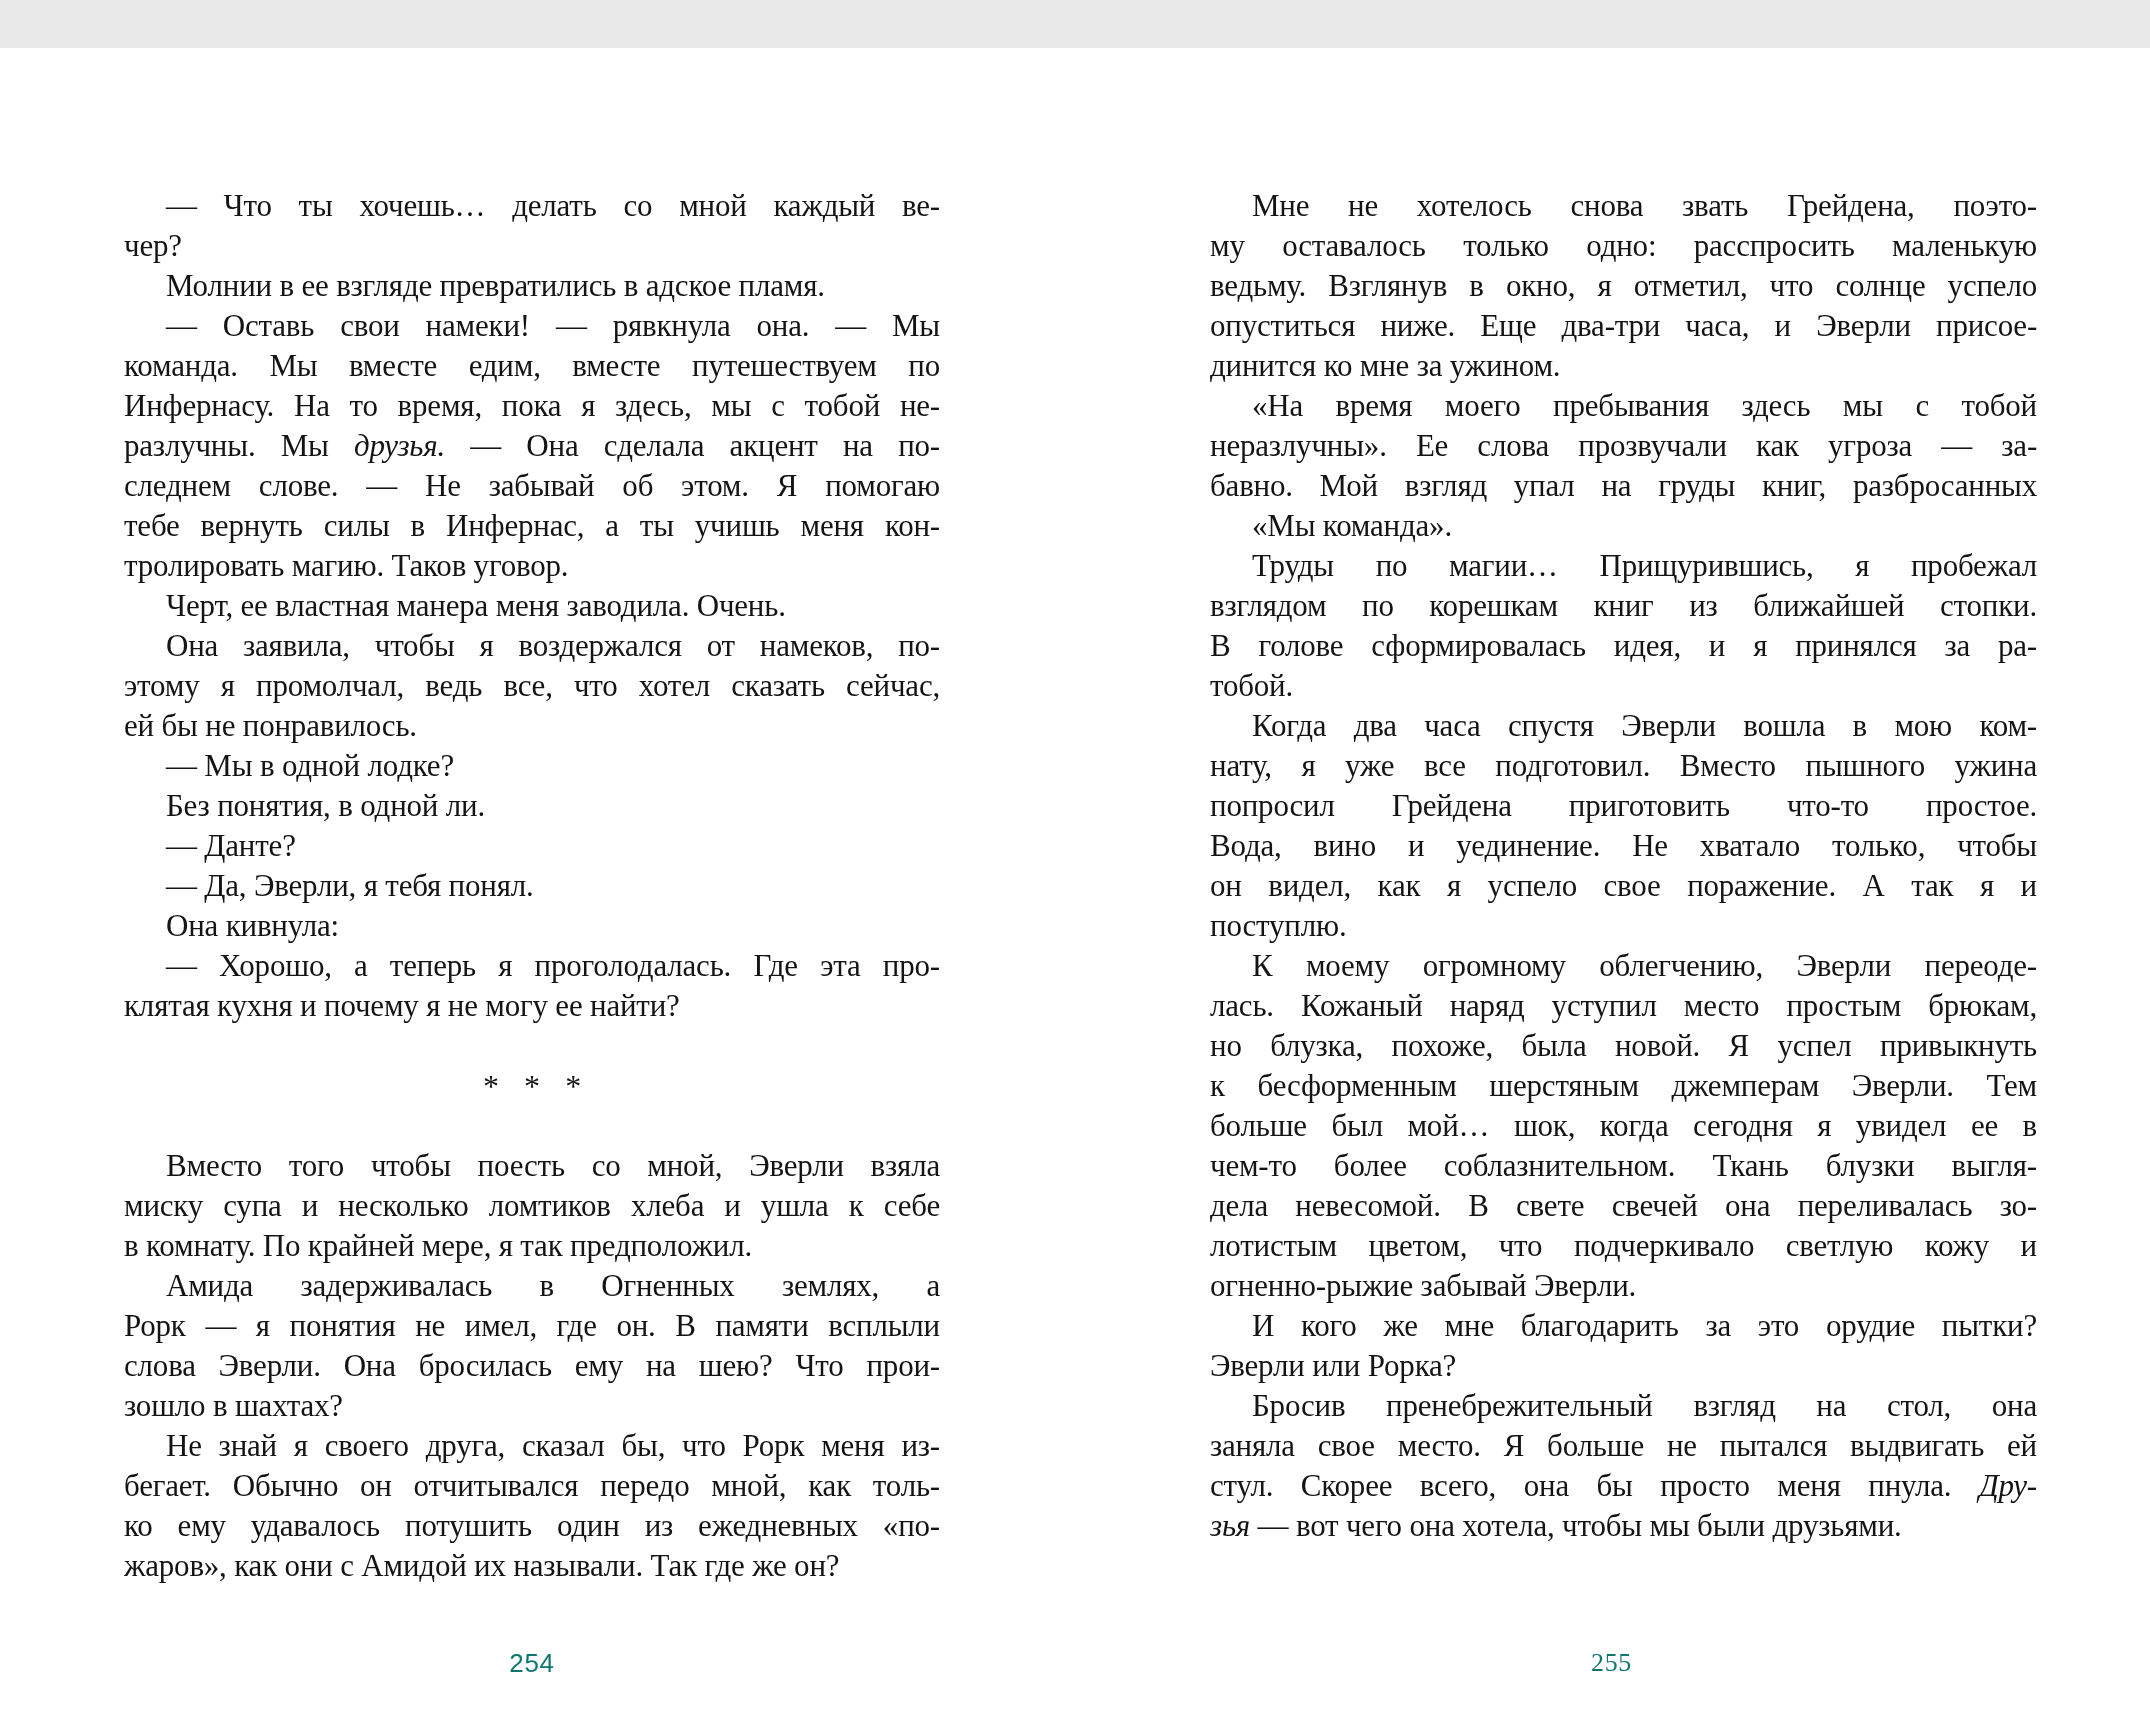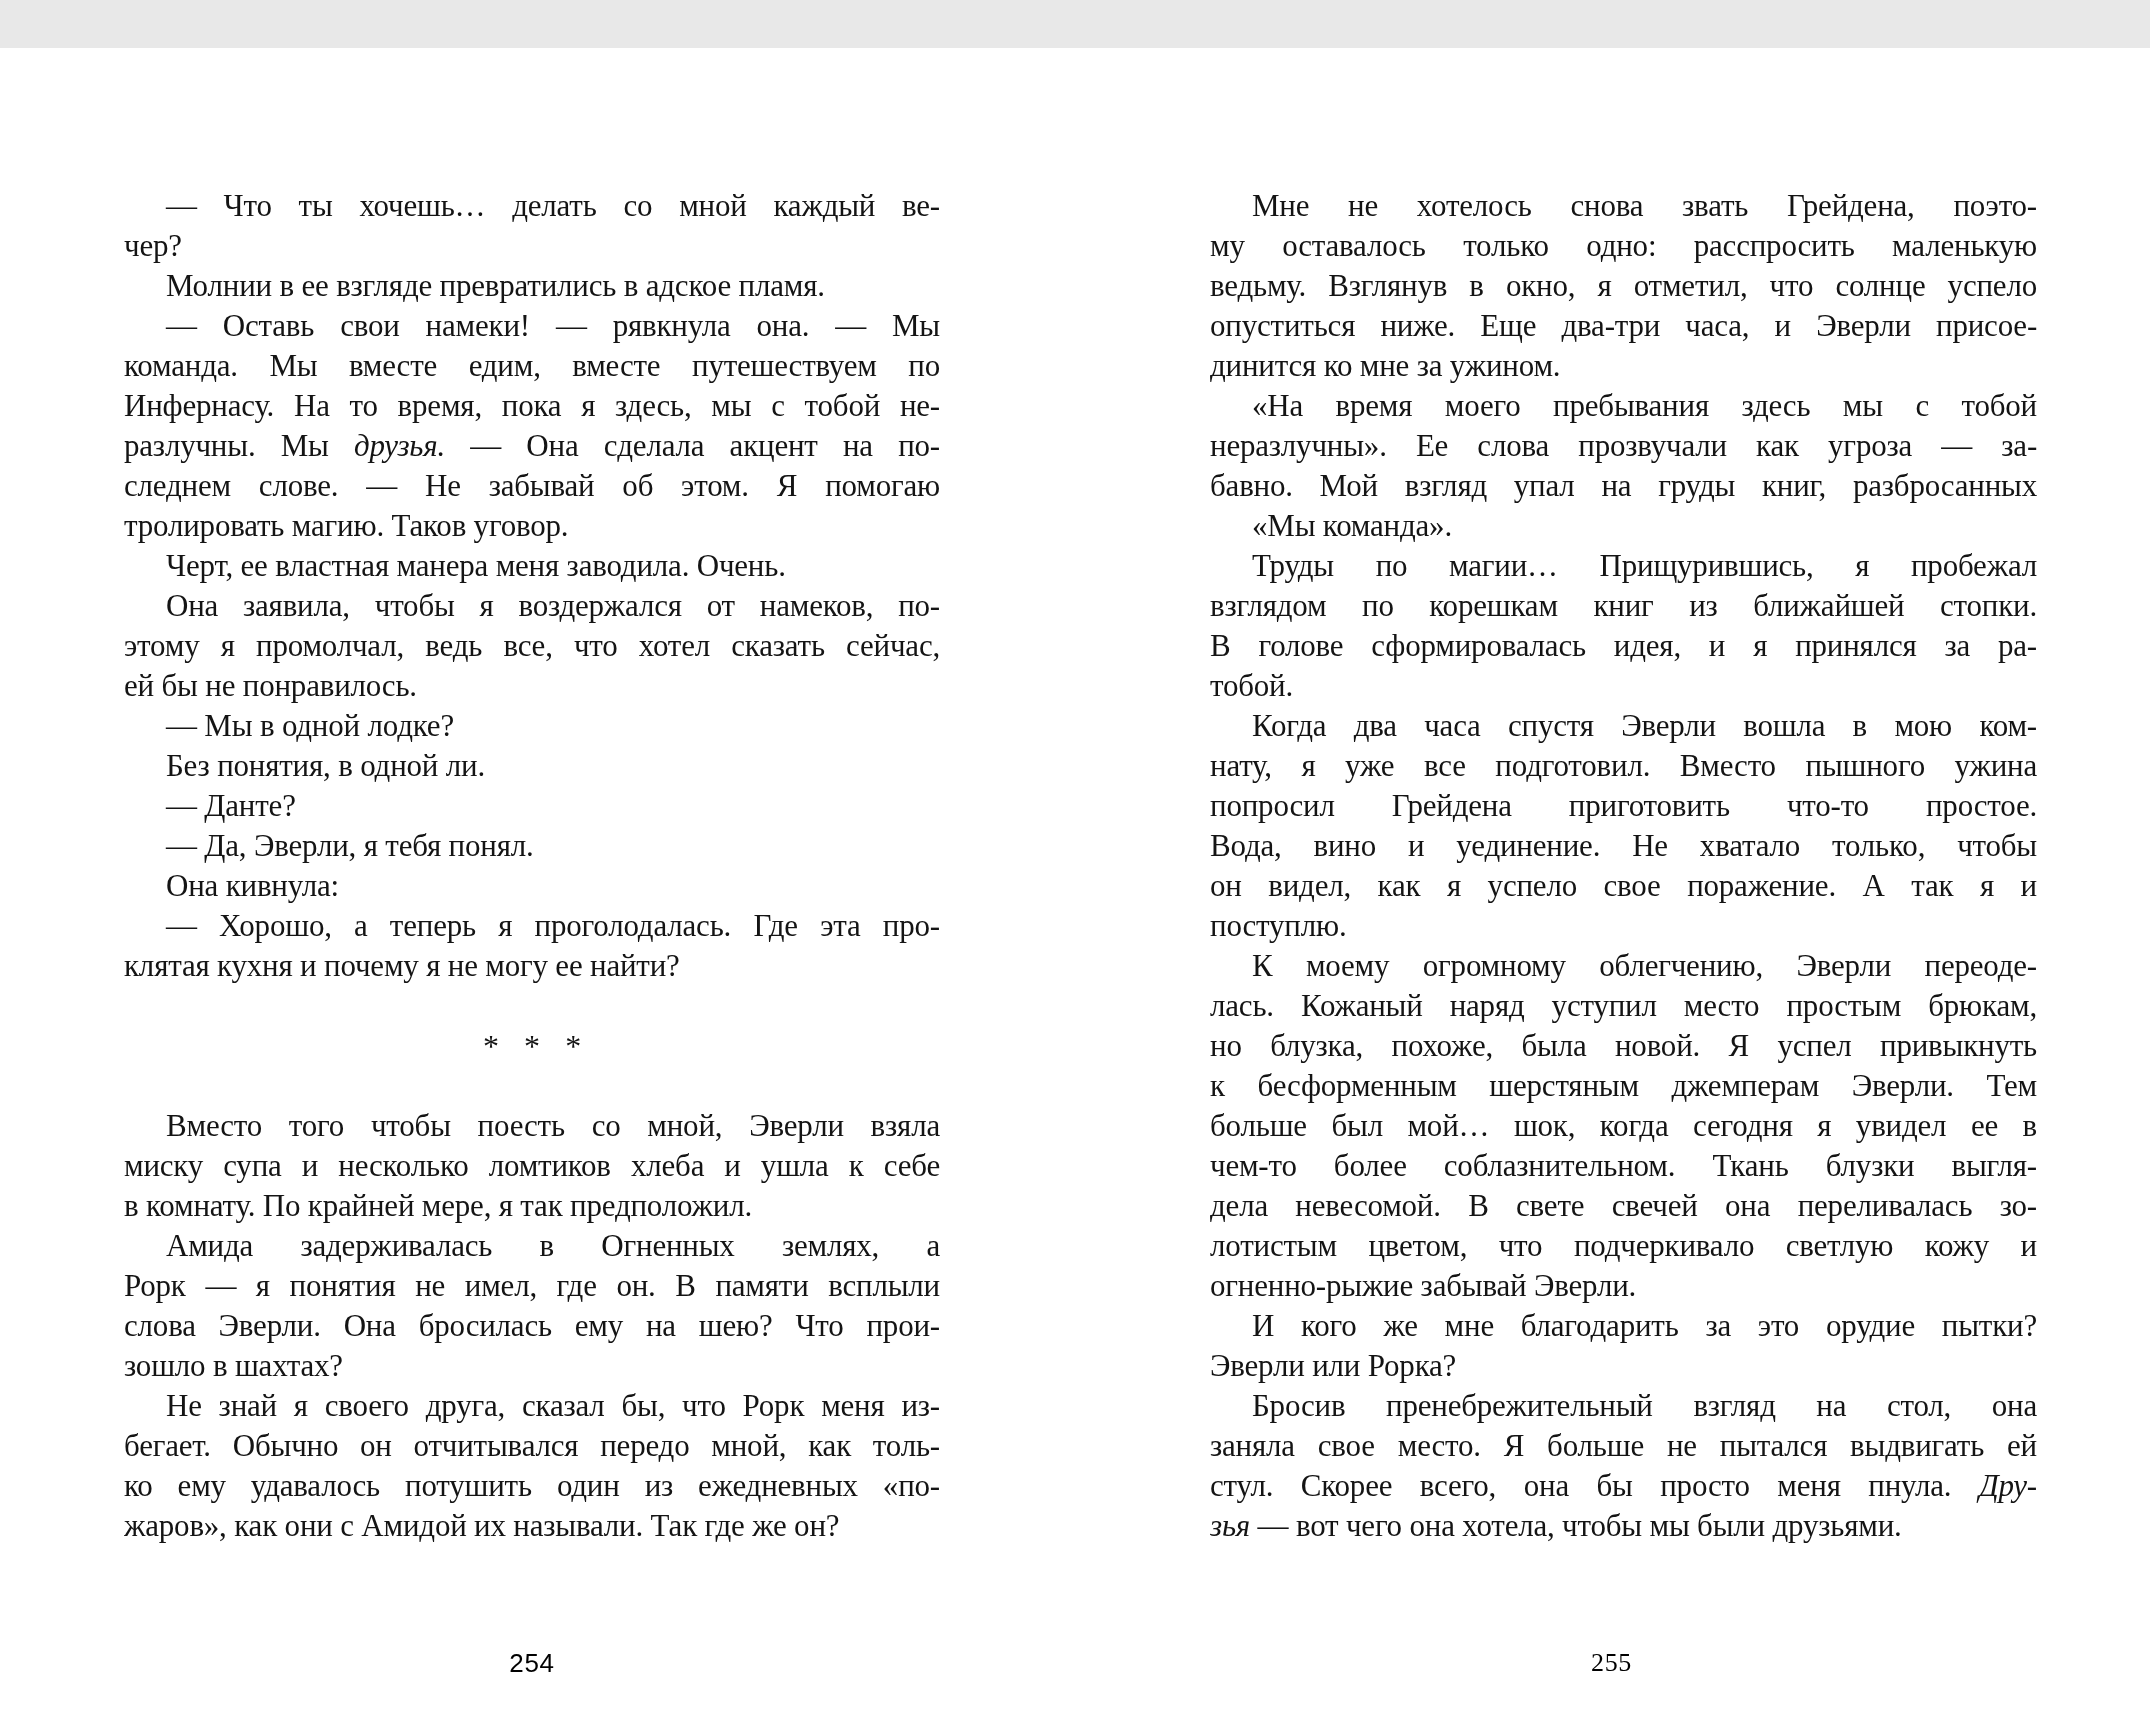--- a/index.html
+++ b/index.html
@@ -53,39 +53,40 @@
   .line .it { font-style: italic; }
 
   .pagenum {
     position: absolute;
     top: 1599px;
     text-align: center;
     font-family: "Liberation Sans", "DejaVu Sans", sans-serif;
     font-size: 26px;
     line-height: 32px;
     letter-spacing: 0.7px;
-    color: #000000;
+    color: #0f766e;
   }
   .page.left  .pagenum { left: 124px; width: 816px; }
   .page.right .pagenum { left: 123px; width: 827px; font-family: Liberation Serif, serif; }
 </style>
 </head>
 <body>
 
 <div class="spread">
   <section class="page left">
     <div class="textblock">
         <div class="line ind just"><span>— Что ты хочешь… делать со мной каждый ве-</span></div>
         <div class="line"><span>чер?</span></div>
         <div class="line ind"><span>Молнии в ее взгляде превратились в адское пламя.</span></div>
         <div class="line ind just"><span>— Оставь свои намеки! — рявкнула она. — Мы</span></div>
         <div class="line just"><span>команда. Мы вместе едим, вместе путешествуем по</span></div>
         <div class="line just"><span>Инфернасу. На то время, пока я здесь, мы с тобой не-</span></div>
         <div class="line just"><span>разлучны. Мы </span><span class="it">друзья.</span><span> — Она сделала акцент на по-</span></div>
         <div class="line just"><span>следнем слове. — Не забывай об этом. Я помогаю</span></div>
+        <div class="line just"><span>тебе вернуть силы в Инфернас, а ты учишь меня кон-</span></div>
         <div class="line"><span>тролировать магию. Таков уговор.</span></div>
         <div class="line ind"><span>Черт, ее властная манера меня заводила. Очень.</span></div>
         <div class="line ind just"><span>Она заявила, чтобы я воздержался от намеков, по-</span></div>
         <div class="line just"><span>этому я промолчал, ведь все, что хотел сказать сейчас,</span></div>
         <div class="line"><span>ей бы не понравилось.</span></div>
         <div class="line ind"><span>— Мы в одной лодке?</span></div>
         <div class="line ind"><span>Без понятия, в одной ли.</span></div>
         <div class="line ind"><span>— Данте?</span></div>
         <div class="line ind"><span>— Да, Эверли, я тебя понял.</span></div>
         <div class="line ind"><span>Она кивнула:</span></div>

